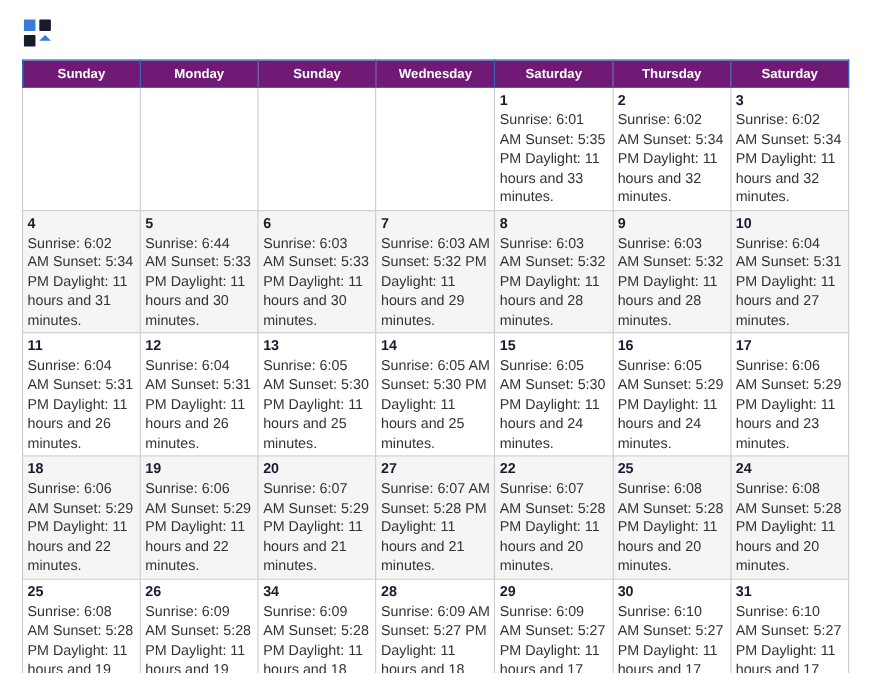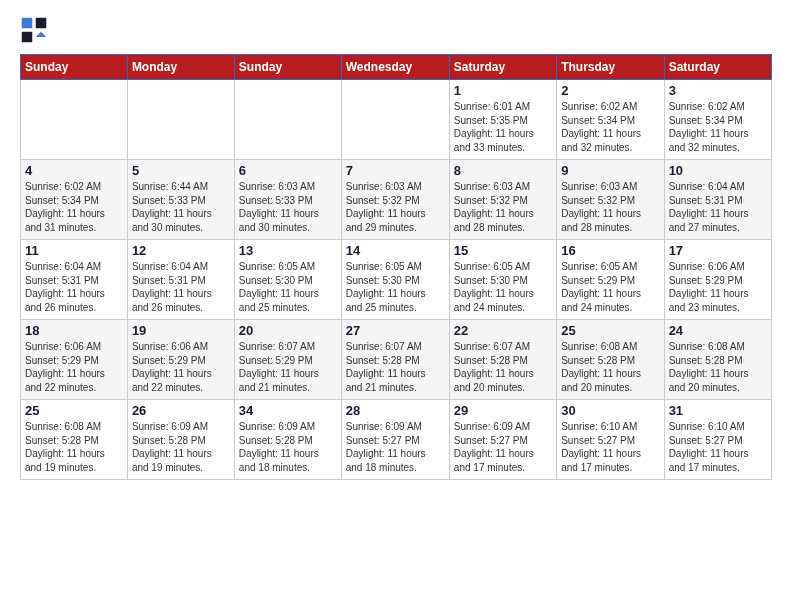--- a/index.html
+++ b/index.html
@@ -52,47 +52,47 @@
     .subtitle {
       font-size: 13px;
       color: #444;
     }
     .calendar {
       width: 100%;
       border-collapse: collapse;
       border: 1px solid #ccc;
     }
     .calendar th {
-      background: #b91c1c;
+      background: #701a75;
       color: #fff;
       font-size: 12px;
       font-weight: bold;
       padding: 5px 4px;
-      text-align: left;
+      text-align: center;
       border: 1px solid #2d6abf;
     }
     .calendar td {
       border: 1px solid #ccc;
       vertical-align: top;
       padding: 3px 4px;
       width: 110px;
       background: #fff;
       height: 80px;
     }
     .calendar tr:nth-child(even) td {
       background: #f5f5f5;
     }
     .day-number {
       font-size: 13px;
       font-weight: bold;
       color: #1a1a2e;
       margin-bottom: 2px;
     }
     .day-info {
-      font-size: 10px;
+      font-size: 13px;
       color: #333;
       line-height: 1.35;
     }
     .empty-cell {
       background: #fff !important;
     }
   </style>
 </head>
 <body>
 

